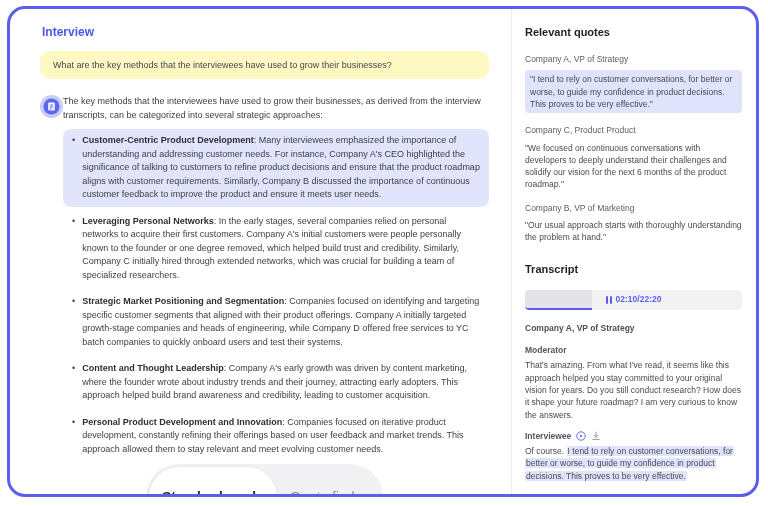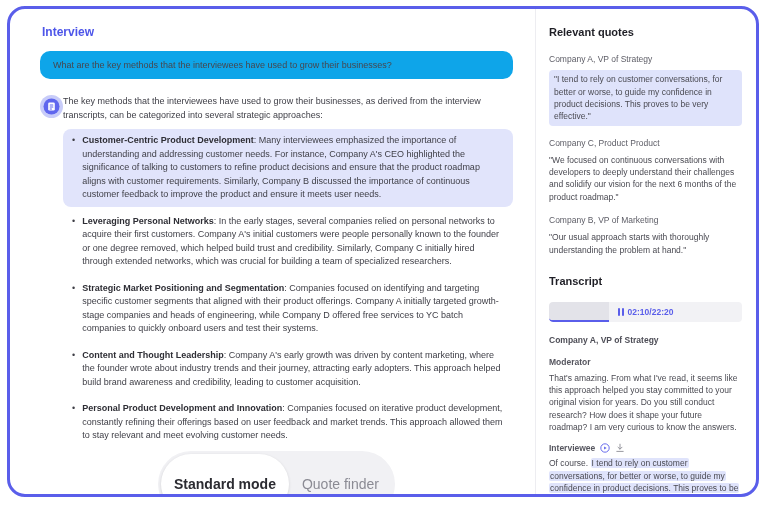--- a/index.html
+++ b/index.html
@@ -9,21 +9,21 @@
     border: 3px solid #5a5eea; border-radius: 18px; background: #fff;
     display: flex; overflow: hidden;
   }
   
   .left {
     flex: 1 1 auto; display: flex; flex-direction: column;
     padding: 12px 22px 10px 30px; min-width: 0;
   }
   .page-title { color: #4d55e9; font-size: 12px; font-weight: bold; margin: 4px 0 12px 2px; }
   .question-bar {
-    background: #0ea5e9; border-radius: 10px; padding: 9px 13px;
+    background: #fef9c3; border-radius: 10px; padding: 9px 13px;
     font-size: 9px; color: #47474e; margin-bottom: 16px;
   }
   .answer-row { display: flex; gap: 0; align-items: flex-start; }
   .avatar { width: 23px; height: 23px; flex: 0 0 auto; }
   .answer-body { flex: 1; min-width: 0; font-size: 9px; color: #3e3e46; line-height: 1.5; }
   .answer-intro { margin-bottom: 7px; padding-right: 6px; }
   .bullet { display: flex; gap: 7px; padding: 5px 9px; margin-bottom: 3px; border-radius: 8px; }
   .bullet.hl { background: #e1e4fb; }
   .bullet .dot { flex: 0 0 auto; line-height: 1.5; }
   .bullet b { font-weight: bold; color: #2e2e35; }
@@ -38,21 +38,21 @@
     box-shadow: 0 0 0 3px #e4e6fc; outline: none; padding: 0 44px 0 13px;
     font-size: 9px; color: #3e3e46; font-family: "Liberation Sans", sans-serif; background: #fff;
   }
   .send-btn {
     position: absolute; right: 5px; top: 50%; transform: translateY(-50%);
     width: 26px; height: 26px; border: none; border-radius: 9px; background: #5a62ee;
     display: flex; align-items: center; justify-content: center; cursor: pointer;
   }
   
   .right {
-    width: 221px; flex: 0 0 auto; border-left: 1px solid #ededf1;
+    width: 245px; flex: 0 0 auto; border-left: 1px solid #ededf1;
     padding: 16px 14px 8px 13px; font-size: 8.5px; color: #4a4a52;
     line-height: 1.45; overflow: hidden;
   }
   .panel-title { font-size: 11px; font-weight: bold; color: #1f1f26; margin-bottom: 12px; }
   .speaker-label { color: #5d5d66; margin-bottom: 5px; font-weight: normal; }
   .quote-block { margin-bottom: 11px; }
   .quote-text { color: #4a4a52; }
   .quote-text.hl { background: #dfe3fb; border-radius: 4px; padding: 3px 5px; display: inline-block; }
   .transcript-section { margin-top: 18px; }
   .player { position: relative; height: 20px; background: #f2f2f5; border-radius: 4px; margin-bottom: 12px; overflow: hidden; display: flex; align-items: center; justify-content: center; gap: 4px; cursor: pointer; }

